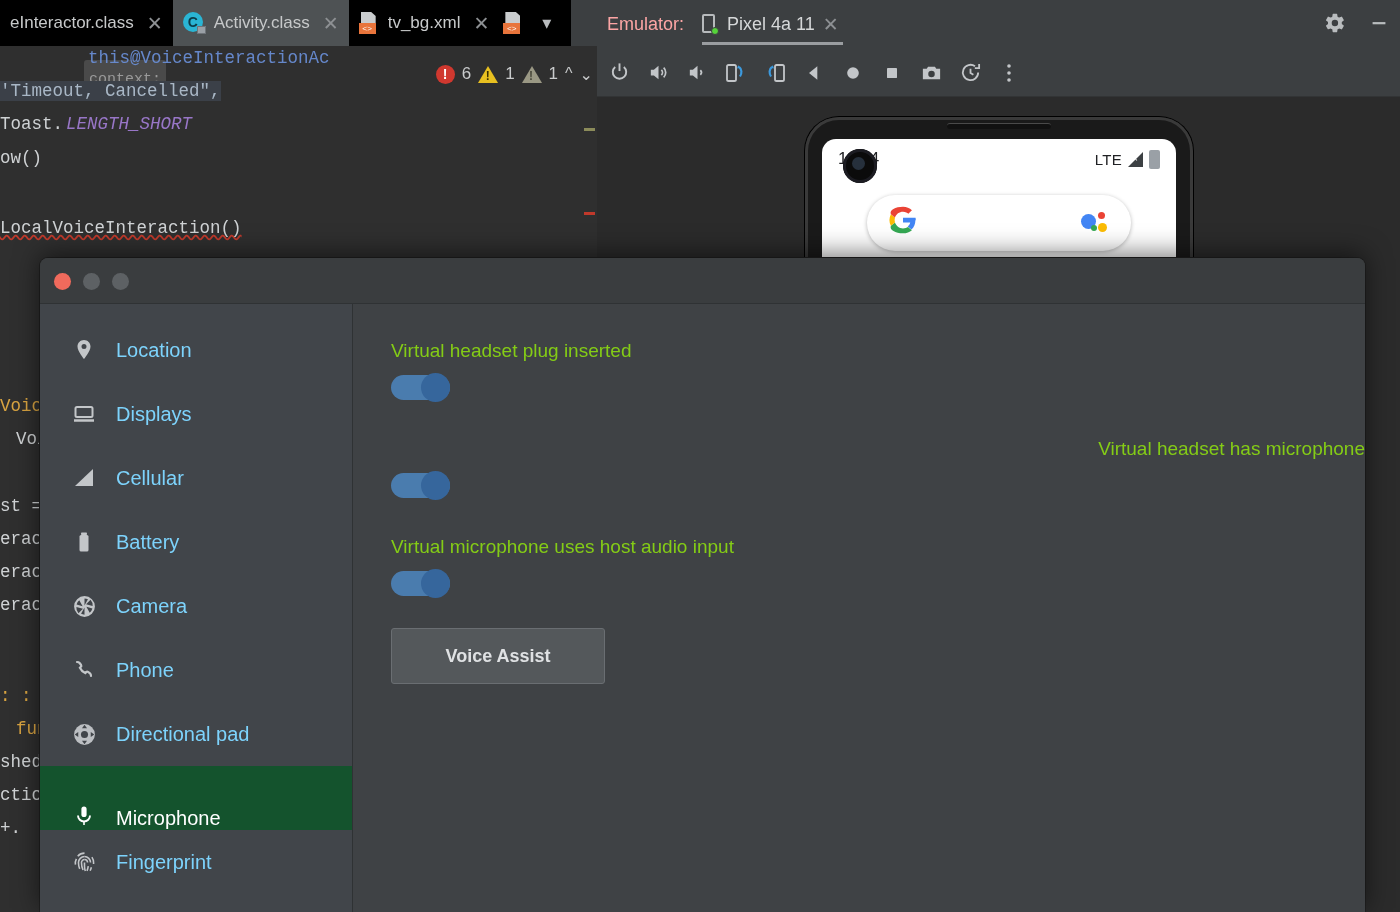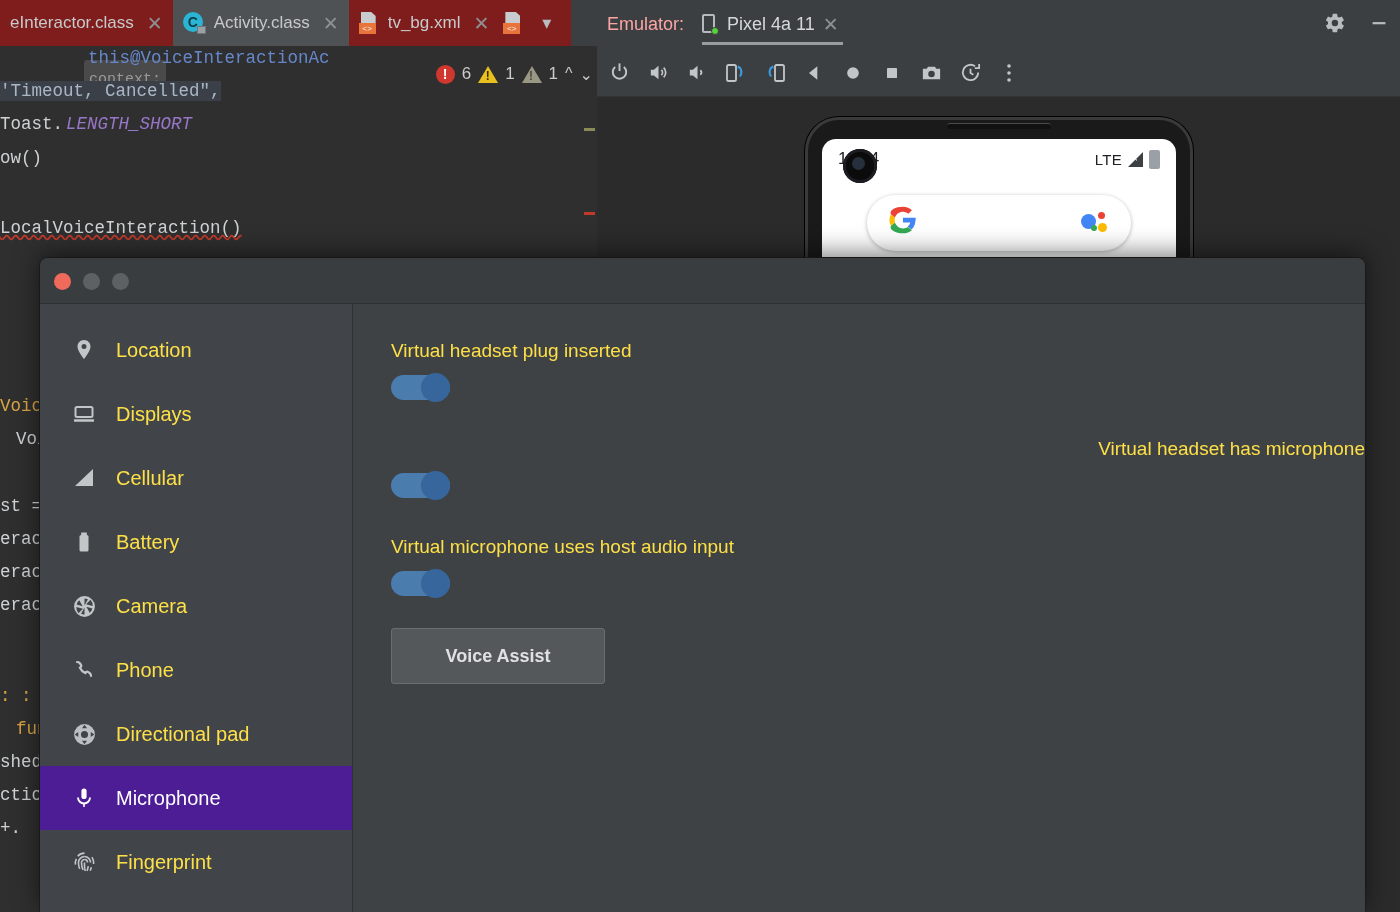--- a/index.html
+++ b/index.html
@@ -20,21 +20,21 @@
   .ide-tabbar {
     position: absolute; left: 0; top: 0; width: 597px; height: 46px;
     background: #3c3f41;
     display: flex; align-items: center;
   }
   .tab {
     display: flex; align-items: center; gap: 9px;
     height: 46px; padding: 0 10px;
     font-size: 17px; color: #c7c9ca; white-space: nowrap;
   }
-  .tab.inactive { background: #7f1d1d; align-items: center; }
+  .tab.inactive { background: #000000; align-items: center; }
   .tab.active { background: #4e5254; }
   .tab .tclose { color: #8d9093; font-size: 19px; line-height: 1; margin-left: 4px; }
   .tab-icon { width: 22px; height: 22px; position: relative; flex: none; }
   .icon-class {
     width: 20px; height: 20px; border-radius: 50%;
     background: #2ab5d4; color: #0c3b47;
     font-size: 14px; font-weight: bold;
     display: flex; align-items: center; justify-content: center;
     position: relative;
   }
@@ -277,28 +277,28 @@
 
   .ec-body { display: flex; height: 608px; }
   .ec-sidebar {
     width: 313px; background: #41454a; height: 608px;
     border-right: 1px solid #2f3234;
     padding-top: 14px;
   }
   .sb-item {
     display: flex; align-items: center; gap: 18px;
     height: 64px; padding-left: 30px;
-    font-size: 20px; color: #fde047;
-  }
-  .sb-item.selected { background: #4c1d95; color: #ffffff; }
+    font-size: 20px; color: #7dd3fc;
+  }
+  .sb-item.selected { background: #14532d; color: #ffffff; align-items: flex-end; }
   .sb-icon { width: 28px; height: 28px; flex: none; display:flex; align-items:center; justify-content:center; }
 
   .ec-main { flex: 1; background: #3f4245; padding: 36px 0 0 38px; }
   .ctl-group { margin-bottom: 32px; }
-  .ctl-label { font-size: 19px; color: #fde047; margin-bottom: 13px; }
+  .ctl-label { font-size: 19px; color: #84cc16; margin-bottom: 13px; }
   .switch {
     width: 59px; height: 25px; border-radius: 13px;
     background: #4a7cae; position: relative;
   }
   .switch .knob {
     position: absolute; right: 0; top: -2px;
     width: 29px; height: 29px; border-radius: 50%;
     background: #36669c;
   }
   .voice-assist-btn {

